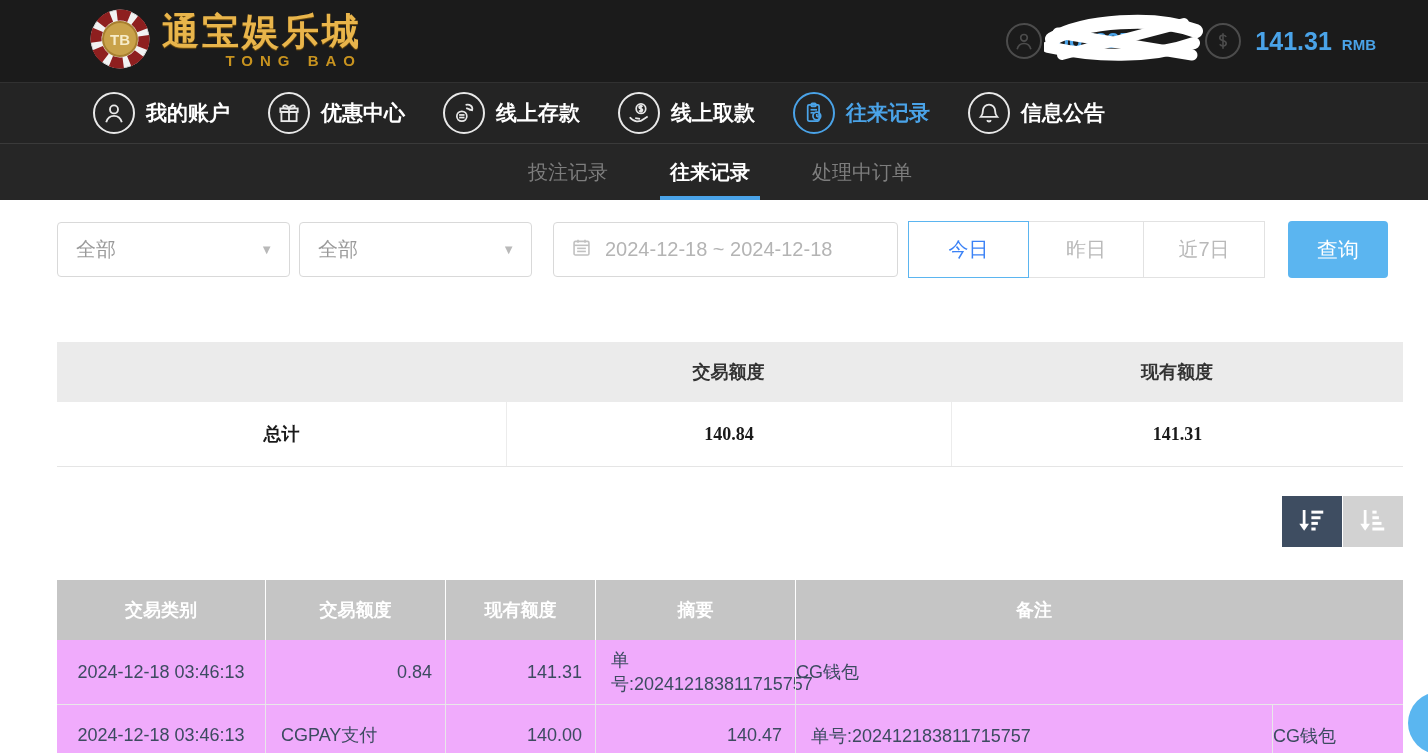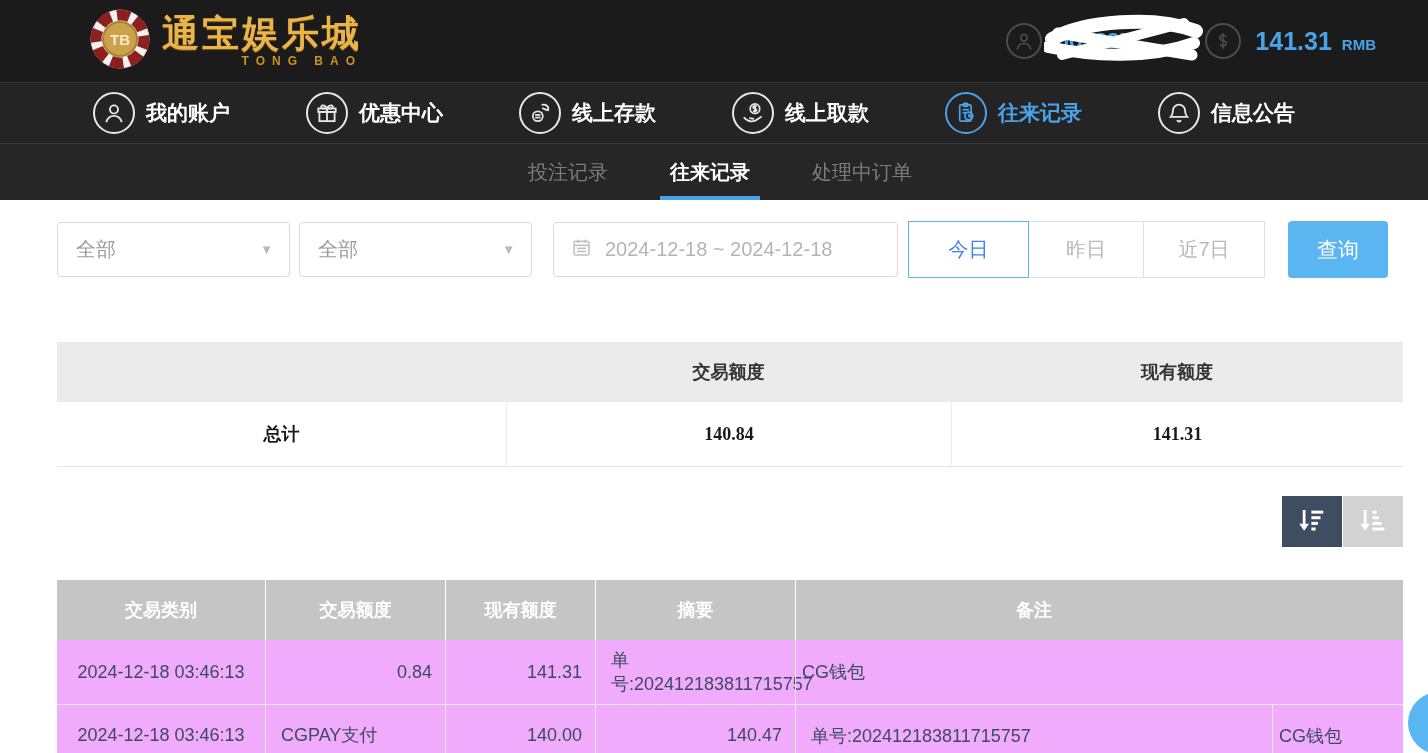--- a/index.html
+++ b/index.html
@@ -6,34 +6,34 @@
   html,body { width:1428px; height:753px; overflow:hidden; background:#fff;
     font-family:"Liberation Sans","DejaVu Sans",sans-serif; }
   .page { position:relative; width:1428px; height:753px; overflow:hidden; }
 
   
   .topbar { position:relative; height:82px; background:#1b1b1b; display:flex; align-items:center; }
   .logo { display:flex; align-items:center; margin-left:88px; cursor:pointer; }
   .logo-text { margin-left:10px; }
   .logo-title { font-size:37px; font-weight:bold; color:#e9b54b;
     text-shadow:0 1px 1px #7a5510; letter-spacing:3px; line-height:1; }
-  .logo-sub { font-size:12px; font-weight:bold; color:#c8931f; letter-spacing:7px; text-align:right; margin-top:2px; }
+  .logo-sub { font-size:15px; font-weight:bold; color:#c8931f; letter-spacing:7px; text-align:right; margin-top:2px; }
 
   .topbar-right { position:absolute; right:52px; top:0; height:82px; display:flex; align-items:center; gap:74px; }
   .tb-group { display:flex; align-items:center; gap:14px; position:relative; }
   .ring-icon { width:36px; height:36px; border:2px solid #4c4c4c; border-radius:50%;
     display:flex; align-items:center; justify-content:center; flex:0 0 auto; }
   .username { color:#4aa3e8; font-size:22px; font-weight:bold; }
   .balance-num { color:#4aa3e8; font-size:25px; font-weight:bold; }
   .balance-cur { color:#4aa3e8; font-size:15px; font-weight:bold; margin-left:10px; }
   .scribble { position:absolute; left:38px; top:-14px; pointer-events:none; }
 
   
   .navbar { height:61px; background:#242424; border-top:1px solid #313131;
-    display:flex; align-items:center; padding-left:93px; gap:76px; }
+    display:flex; align-items:center; padding-left:93px; gap:38px; }
   .nav-item { display:flex; align-items:center; gap:11px; cursor:pointer; }
   .nav-icon { width:42px; height:42px; border:2px solid #e8e8e8; border-radius:50%;
     display:flex; align-items:center; justify-content:center; }
   .nav-label { color:#fff; font-size:21px; font-weight:bold; }
   .nav-item.active .nav-icon { border-color:#4aa3e8; }
   .nav-item.active .nav-label { color:#4aa3e8; }
   .nav-icon svg { stroke:#e8e8e8; }
   .nav-item.active .nav-icon svg { stroke:#4aa3e8; }
 
   
@@ -93,21 +93,21 @@
   .rec-head .hcell + .hcell { border-left:1px solid #fff; }
   .trow { display:grid; grid-template-columns:208px 180px 150px 200px 477px 131px;
     border-bottom:1px solid #e8e8e8; background:#f0abfc; align-items:center; min-height:62px; }
   .tcell { font-size:18px; color:#3c4b60; padding:8px 0; height:100%;
     display:flex; align-items:center; }
   .trow .tcell + .tcell { border-left:1px solid #e8e8e8; }
   .tcell.c0 { justify-content:center; }
   .tcell.c1 { padding-left:15px; padding-right:12px; line-height:1.55; }
   .tcell.c2, .tcell.c3 { justify-content:flex-end; padding-right:13px; }
   .tcell.c4 { padding-left:15px; }
-  .tcell.c5 { padding-left:6px; }
+  .tcell.c5 { padding-left:0; }
 
   
   .float-btn { position:absolute; width:62px; height:62px; border-radius:50%;
     background:#5ab6f0; right:-42px; top:692px; cursor:pointer; border:none; }
 </style>
 </head>
 <body>
 
 <div class="page">
 

